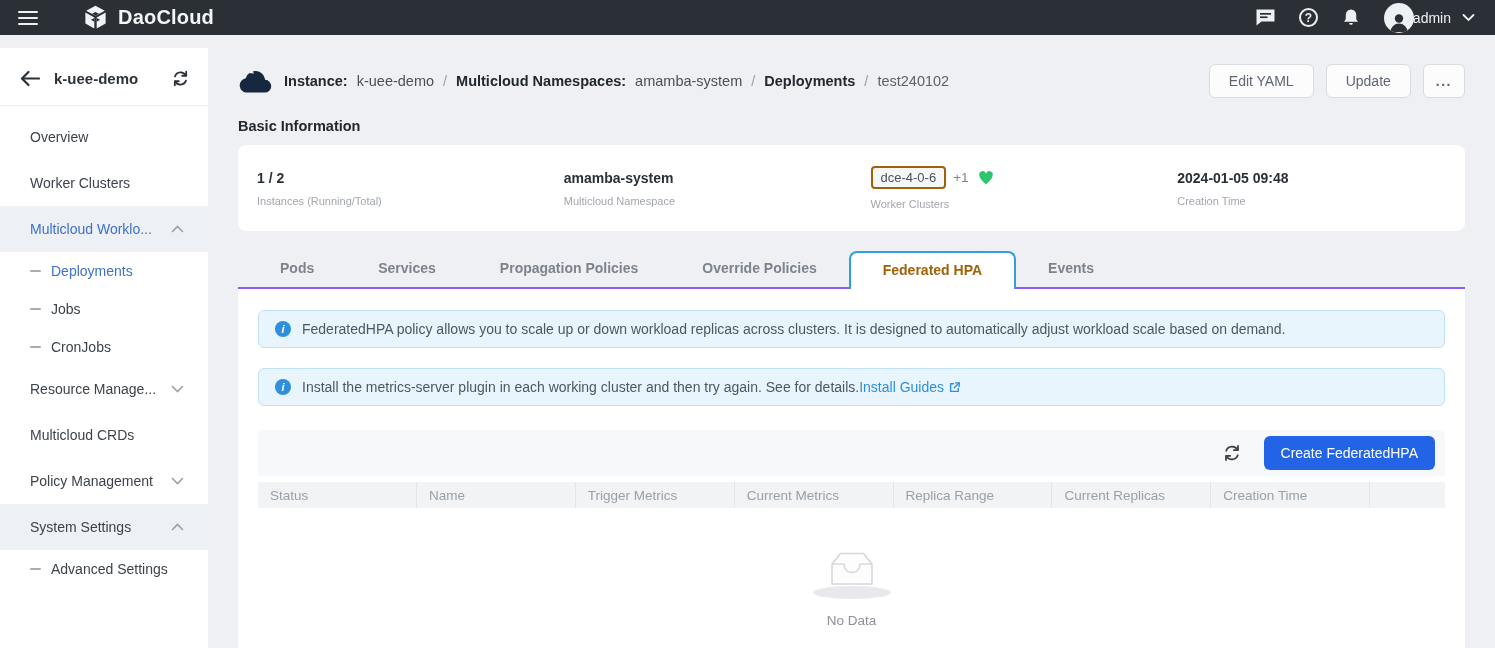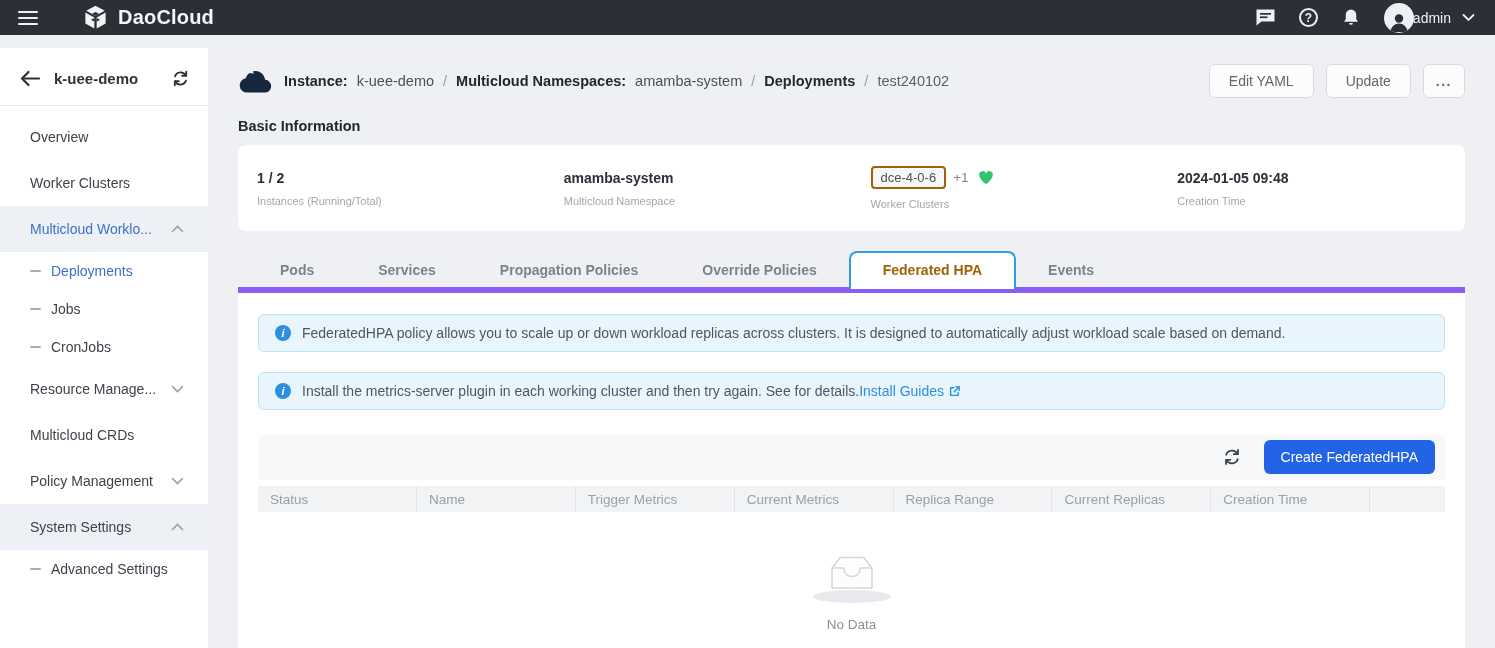--- a/index.html
+++ b/index.html
@@ -56,22 +56,22 @@
   .info-card { margin-top:11px; height:86px; background:#fff; border-radius:8px;
     display:flex; align-items:center; }
   .info-field { flex:1 1 0; padding-left:19px; }
   .info-value { font-size:14px; font-weight:700; color:#2a3038; display:flex; align-items:center; }
   .info-label { margin-top:9px; font-size:11px; color:#a2a7ae; }
   .cluster-badge { display:inline-block; border:2px solid #a16207; background:#f6f7f8;
     border-radius:4px; padding:2px 8px; font-size:13px; font-weight:400; color:#4c535b; }
   .plus-n { margin-left:7px; font-weight:400; color:#7f858d; font-size:13.5px; }
   .heart { margin-left:9px; display:flex; }
 
-  .tabs-row { margin-top:20px; display:flex; align-items:flex-end; padding-left:10px;
-    border-bottom:6px solid #8b5cf6; }
+  .tabs-row { margin-top:20px; display:flex; align-items:flex-start; padding-left:10px;
+    border-bottom:2px solid #8b5cf6; }
   .tab { height:34px; line-height:34px; padding:0 32px; font-size:14px; font-weight:600;
     color:#7d838c; cursor:pointer; white-space:nowrap; }
   .tab.active { height:38px; line-height:34px; background:#fff; border:2px solid #2f9fe0;
     border-bottom:none; border-radius:8px 8px 0 0; color:#a16207; margin-bottom:-2px; position:relative; z-index:2; }
 
   .panel { flex:1; background:#fff; padding:0 20px; overflow:hidden; }
 
   .banner { margin-top:21px; background:#e9f5fd; border:1px solid #bfe2f7; border-radius:6px;
     padding:10px 16px; display:flex; align-items:center; gap:11px; font-size:14px; color:#4e5760; }
   .banner + .banner { margin-top:20px; }

